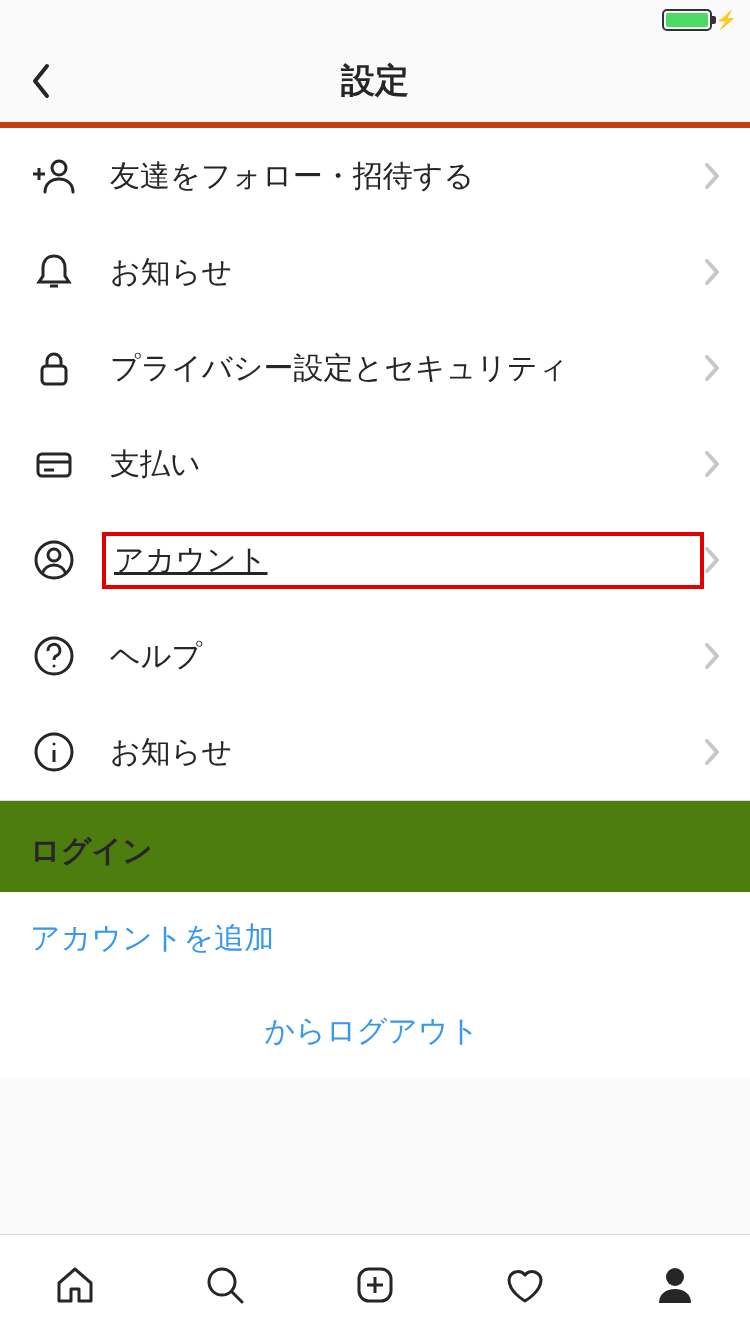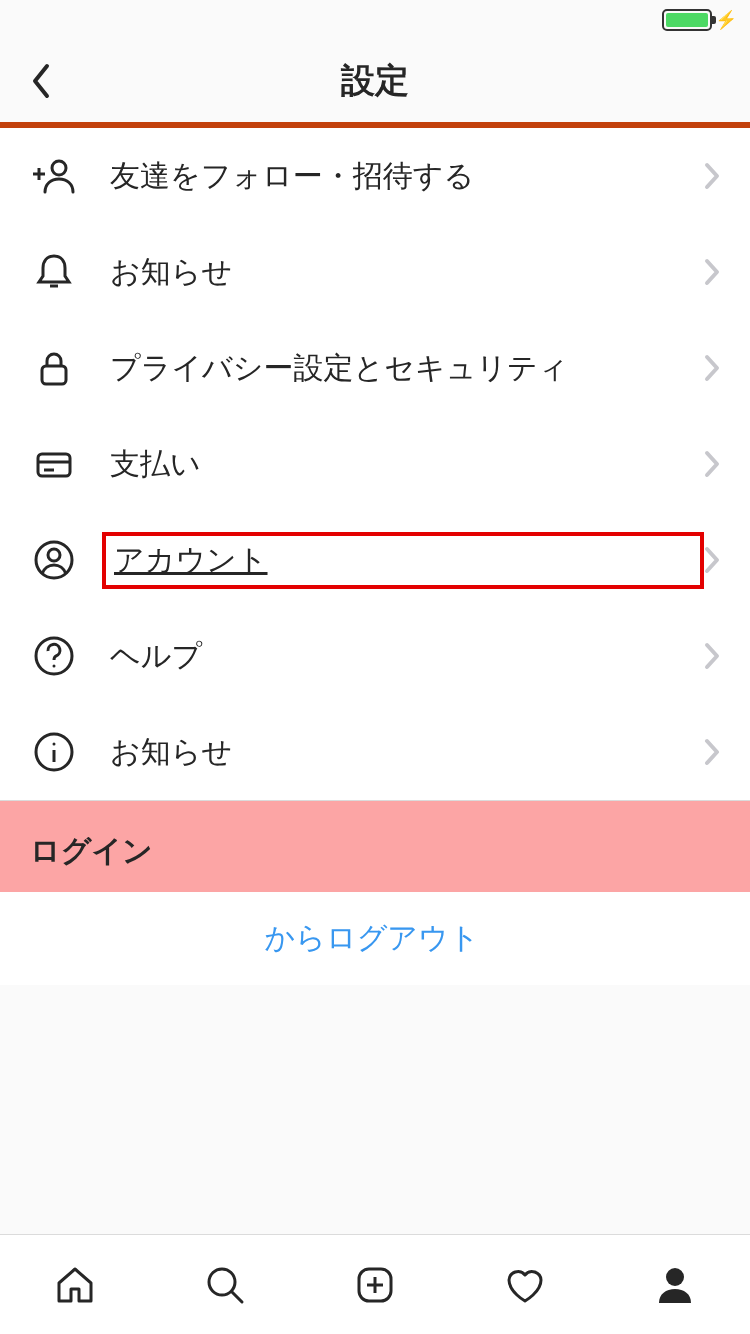--- a/index.html
+++ b/index.html
@@ -12,21 +12,21 @@
   .header { height: 88px; display: flex; align-items: center; position: relative; border-bottom: 6px solid #c2410c; background: #fafafa; }
   .back { position: absolute; left: 20px; width: 40px; height: 40px; display:flex; align-items:center; justify-content:center; }
   .title { flex:1; text-align:center; font-size: 34px; font-weight: 600; color:#262626; }
   .list { background:#fff; }
   .row { display:flex; align-items:center; height: 96px; padding: 0 30px; }
   .row .icon { width: 48px; height: 48px; display:flex; align-items:center; justify-content:center; flex-shrink:0; }
   .row .label { font-size: 30px; color:#262626; margin-left: 24px; flex:1; padding: 4px 8px; }
   .row .chevron { color:#c7c7cc; }
   .highlight { border: 4px solid #e30000; text-decoration: underline; }
   .section-divider { height: 1px; background:#dbdbdb; }
-  .section-header { font-size: 30px; font-weight:700; color:#262626; padding: 30px 30px 20px; background:#fca5a5; }
+  .section-header { font-size: 30px; font-weight:700; color:#262626; padding: 30px 30px 20px; background:#4d7c0f; }
   .link-row { font-size: 30px; color:#3897f0; padding: 26px 30px; background:#fff; }
   .link-row.center { text-align:center;padding-left:24px; }
   .tabbar { position:absolute; bottom:0; left:0; right:0; height: 100px; border-top:1px solid #dbdbdb; background:#fff; display:flex; }
   .tab { flex:1; display:flex; align-items:center; justify-content:center; }
   svg { display:block; }
 </style>
 </head>
 <body>
 
 <div class="status-bar">
@@ -170,20 +170,21 @@
         <svg width="16" height="28" viewBox="0 0 16 28">
           <polyline points="3,3 13,14 3,25" fill="none" stroke="#c7c7cc" stroke-width="4" stroke-linecap="round" stroke-linejoin="round"></polyline>
         </svg>
       </span>
   </div>
 
   <div class="section-divider"></div>
 
   <div class="section-header">ログイン</div>
 
+  <div class="link-row">アカウントを追加</div>
 
   <div class="link-row center">からログアウト</div>
 
 </div>
 
 <div class="tabbar">
   <div class="tab">
     <svg width="48" height="48" viewBox="0 0 48 48">
         <path d="M8 22 24 8l16 14v18H28V28h-8v12H8z" fill="none" stroke="#262626" stroke-width="3" stroke-linejoin="round"></path>
       </svg>

